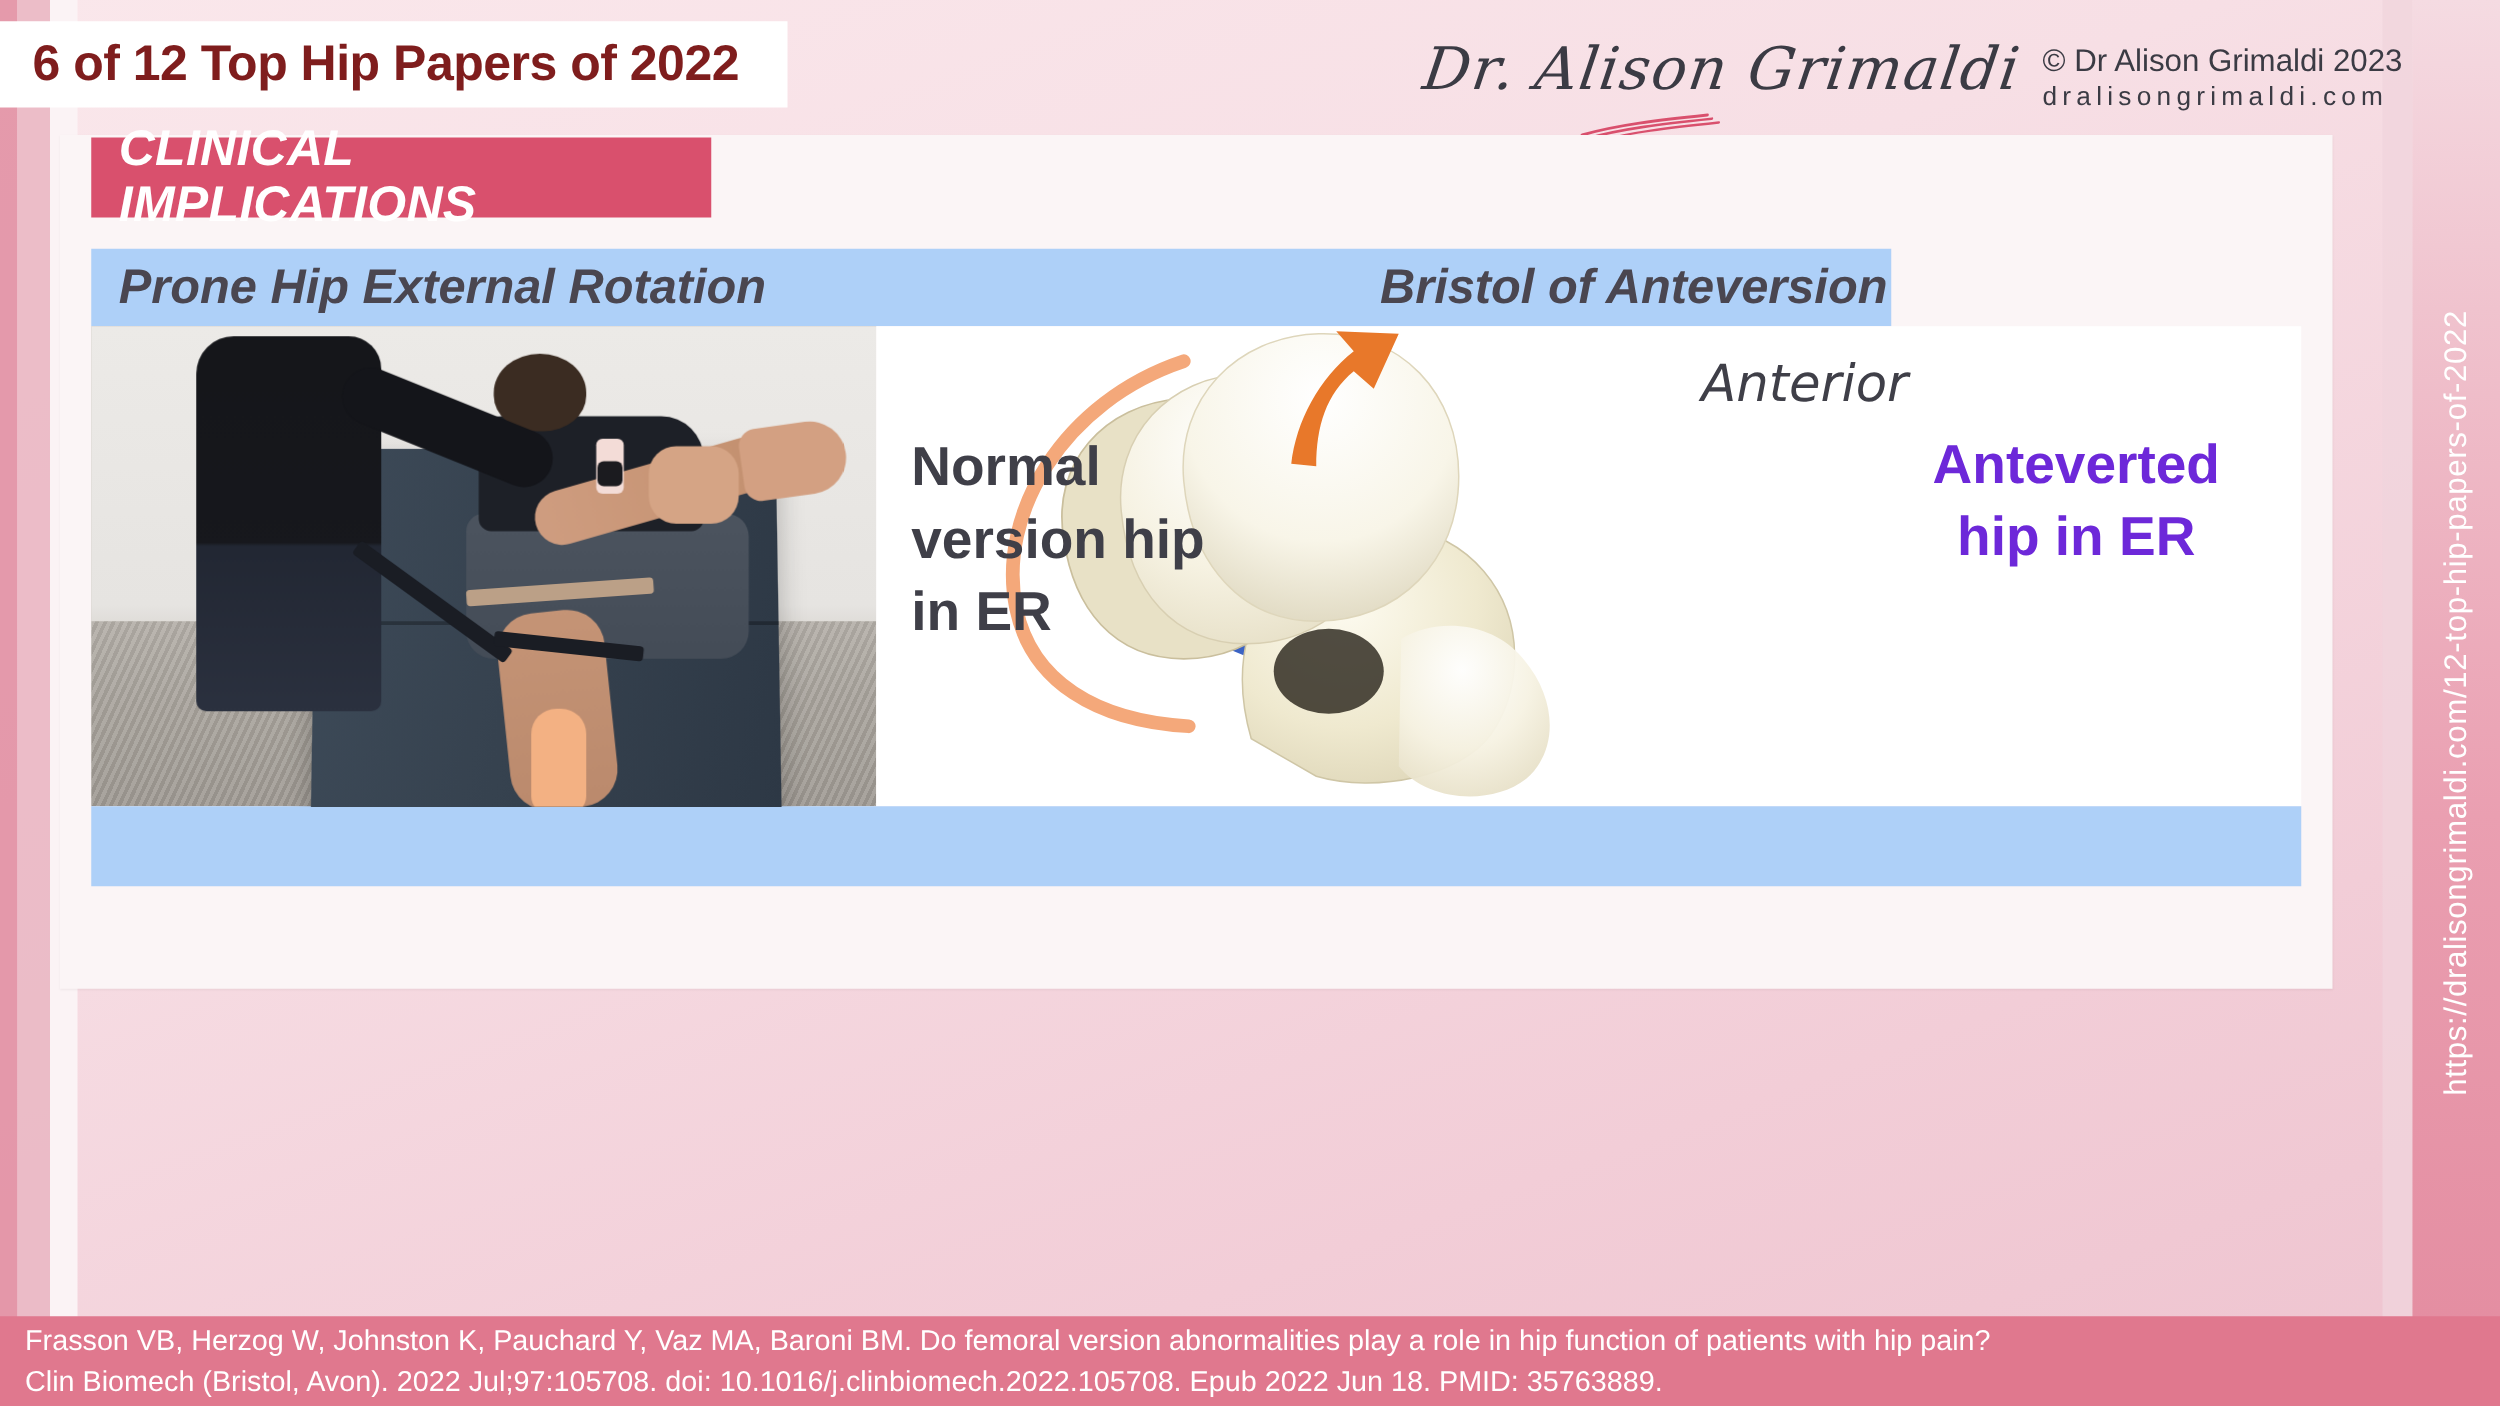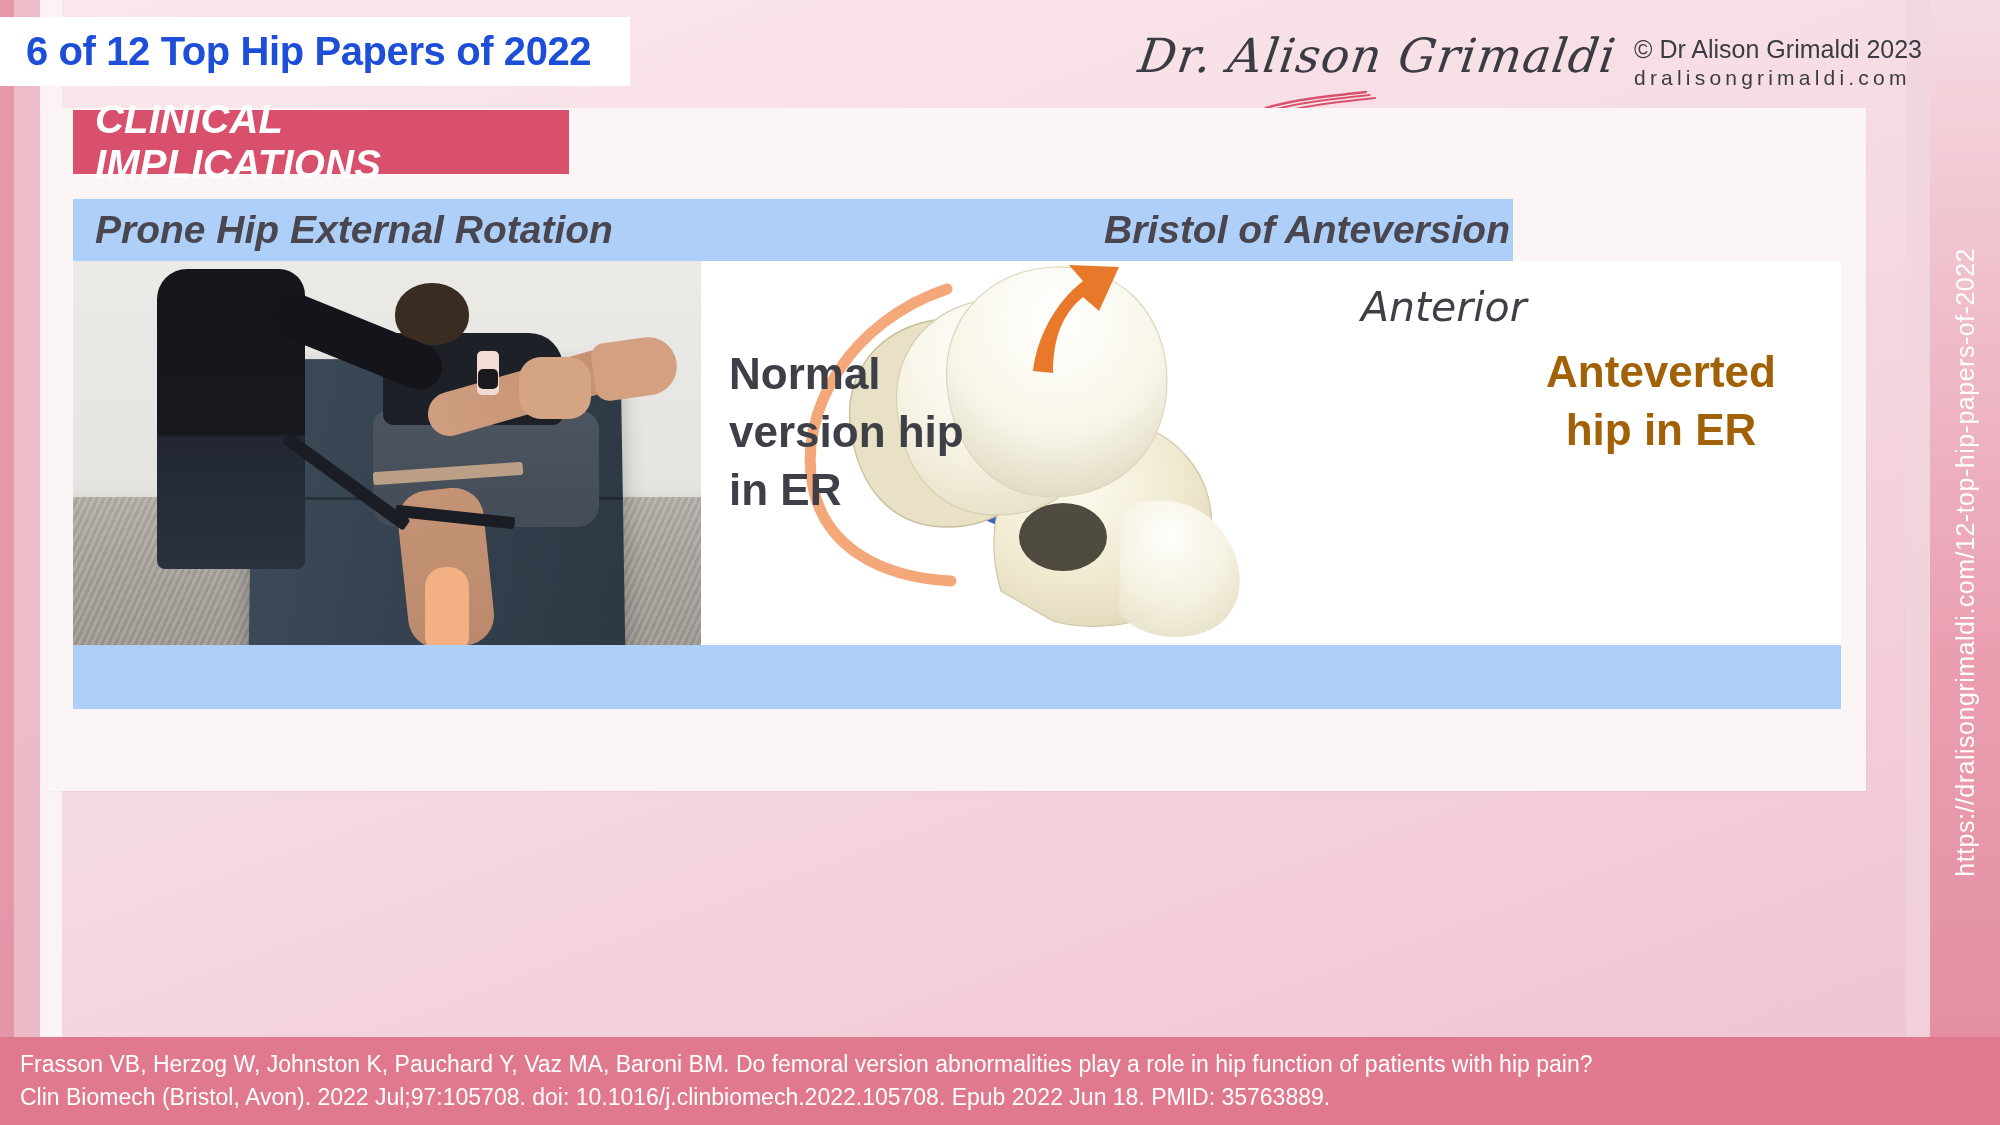--- a/index.html
+++ b/index.html
@@ -40,21 +40,21 @@
     white-space:nowrap;
   }
 
   
   .title-tab {
     position:absolute; left:0; top:17px; width:630px; height:69px;
     background:#ffffff;
     display:flex; align-items:center;
   }
   .title-tab h1 {
-    font-size:40px; font-weight:bold; color:#1d4ed8;
+    font-size:40px; font-weight:bold; color:#7f1d1d;
     letter-spacing:-.4px; padding-left:26px;
     font-family:"Liberation Sans", sans-serif;
   }
 
   
   .brand { position:absolute; right:78px; top:16px; display:flex; align-items:flex-start; gap:18px; }
   .signature {
     font-family:"DejaVu Serif", serif;
     font-style:italic; font-size:47px; color:#3b3b44;
     letter-spacing:1.2px; position:relative; top:12px;
@@ -186,32 +186,32 @@
   .diagram {
     position:absolute; left:628px; top:62px; width:1140px; height:384px;
     background:#ffffff; overflow:hidden;
   }
   .lbl-normal {
     position:absolute; left:28px; top:84px; width:240px;
     font-size:44px; font-weight:bold; color:#3f3f48; line-height:1.32; text-align:left;
   }
   .lbl-antev {
     position:absolute; right:30px; top:82px; width:300px;
-    font-size:44px; font-weight:bold; color:#a16207; line-height:1.32; text-align:center;
+    font-size:44px; font-weight:bold; color:#6d28d9; line-height:1.32; text-align:center;
   }
   .lbl-anterior {
     position:absolute; left:660px; top:22px;
     font-size:41px; font-style:italic; color:#3f3f48;
     font-family:"DejaVu Sans", sans-serif; font-weight:300;
   }
   .svg-bone { position:absolute; left:0; top:0; width:1140px; height:384px; }
 
   
   .citation {
-    position:absolute; left:0; bottom:0; width:2000px; height:88px;
+    position:absolute; left:0; bottom:0; width:2000px; height:72px;
     background:#e0788e;
     display:flex; flex-direction:column; justify-content:center;
     padding-left:20px;
   }
   .citation div { color:#ffffff; font-size:23px; line-height:1.42; white-space:nowrap; }
 </style>
 </head>
 <body>
 
 <div id="slide">

